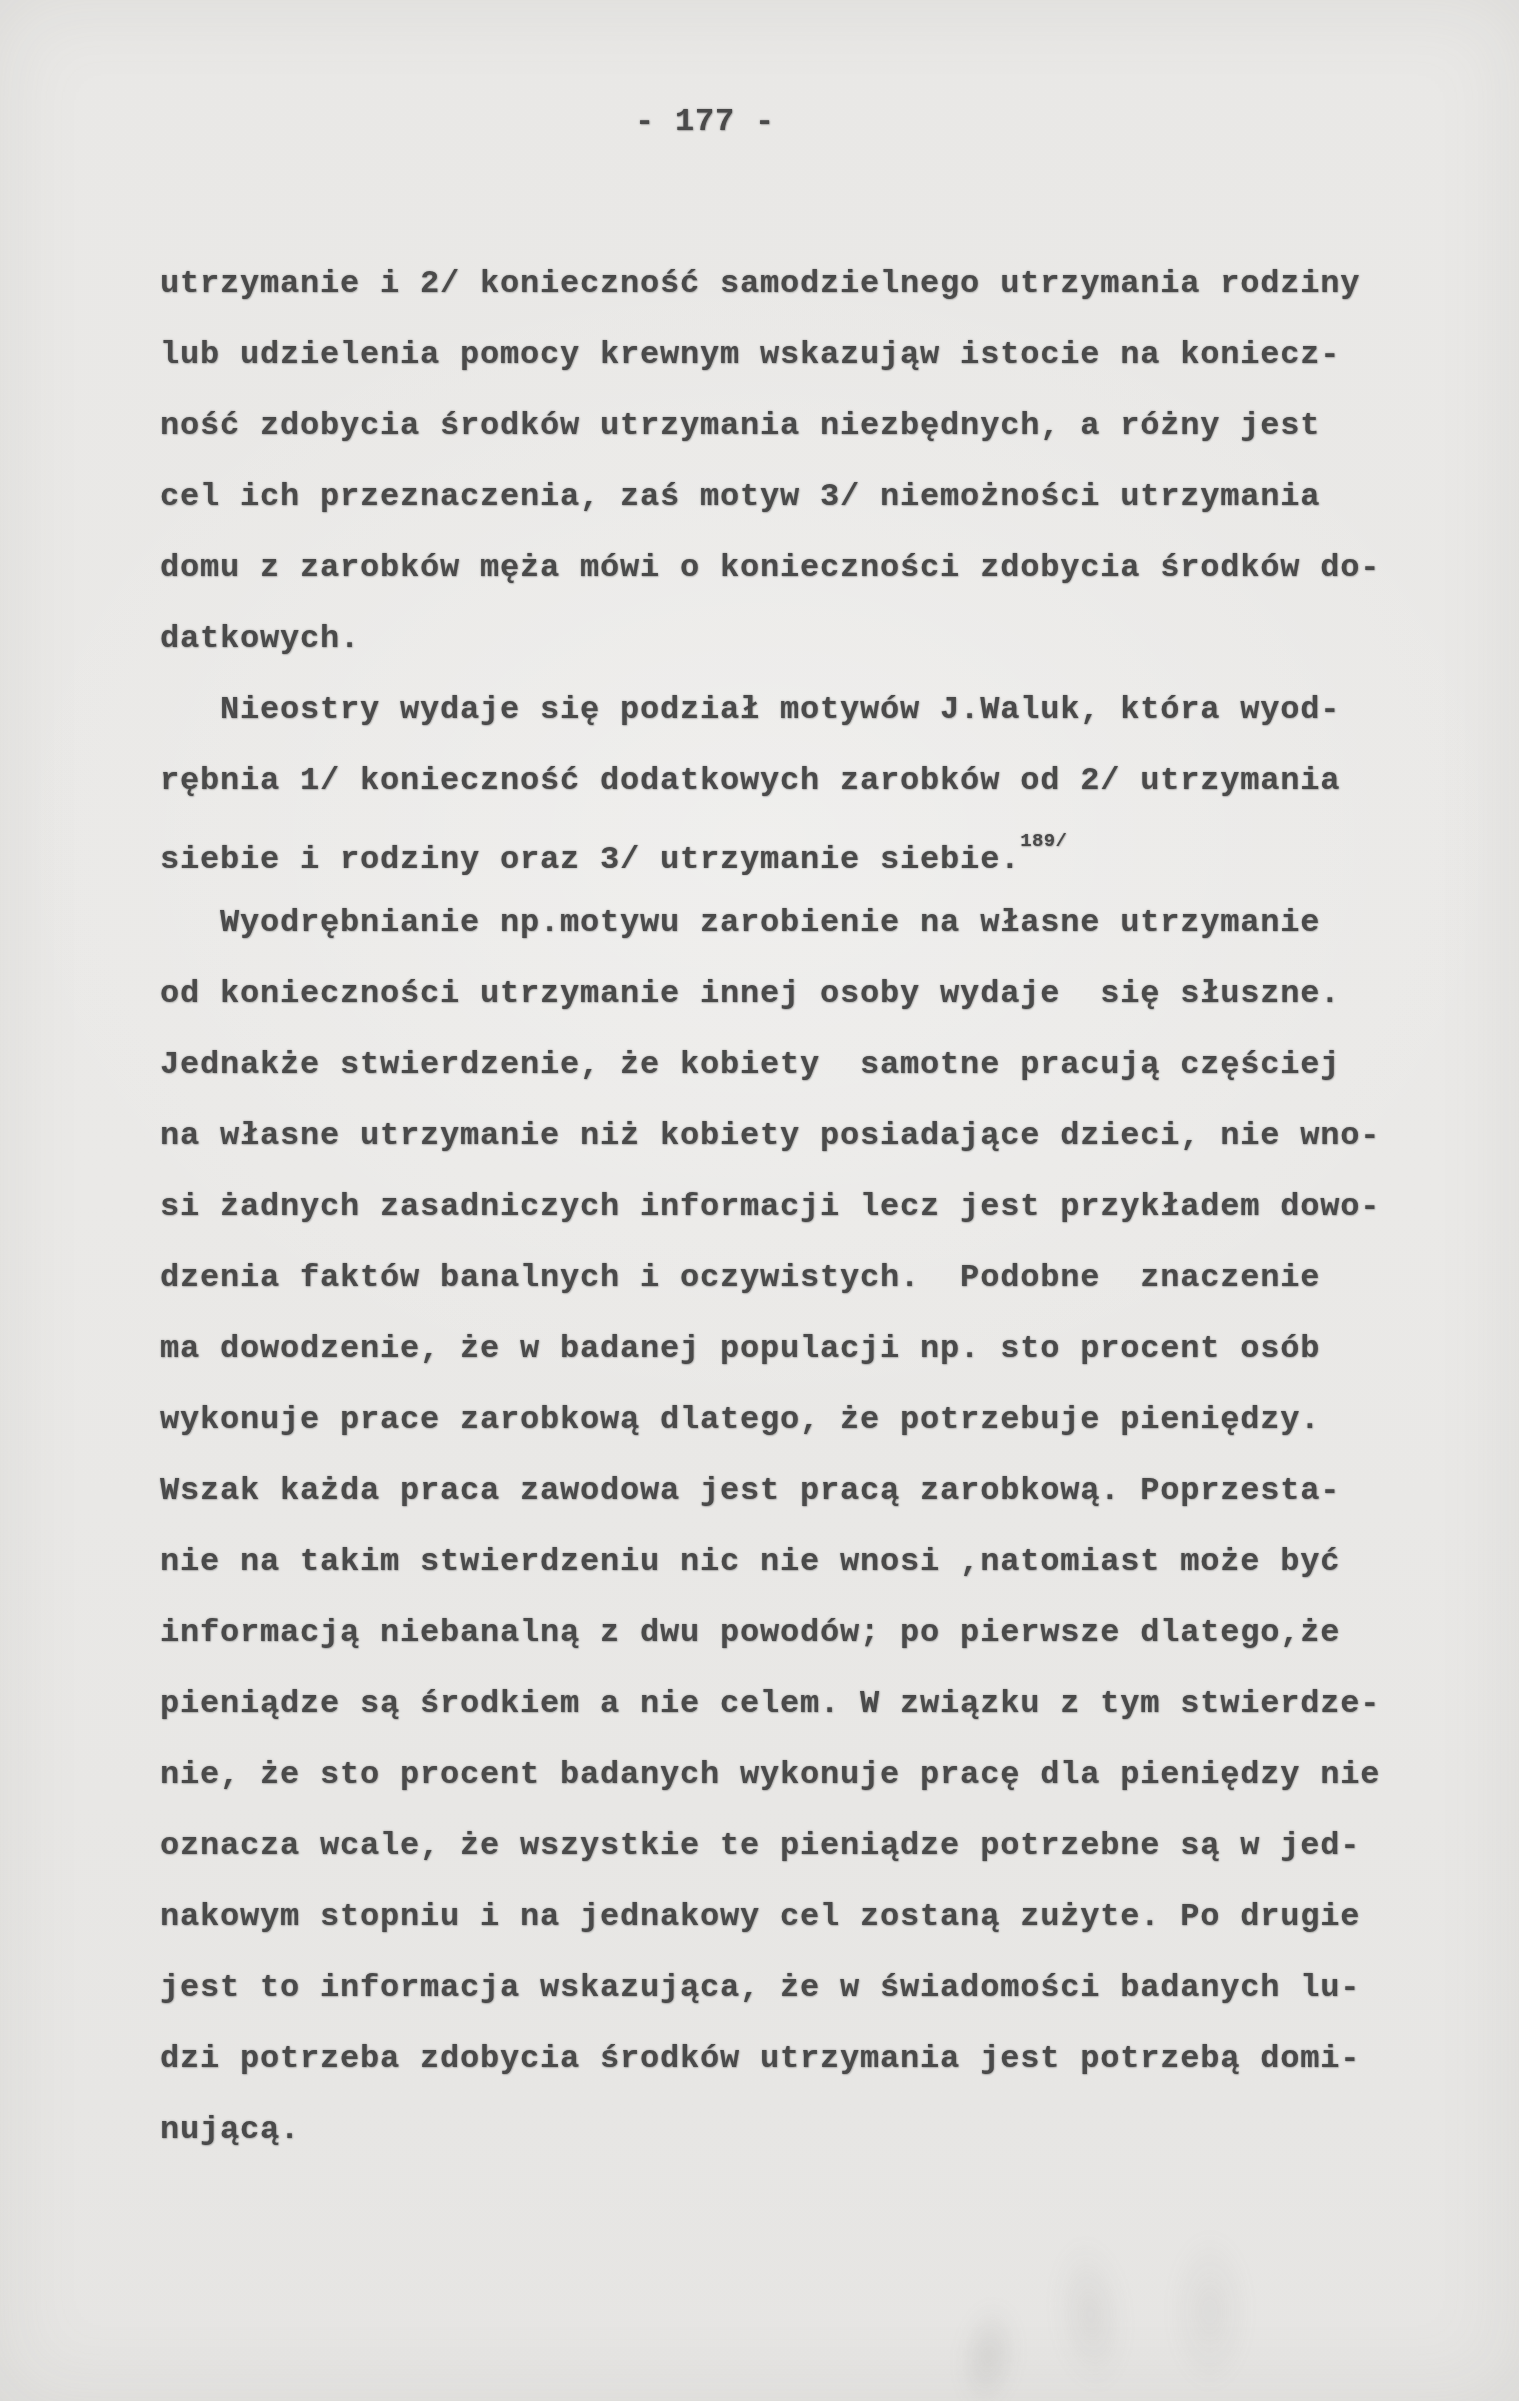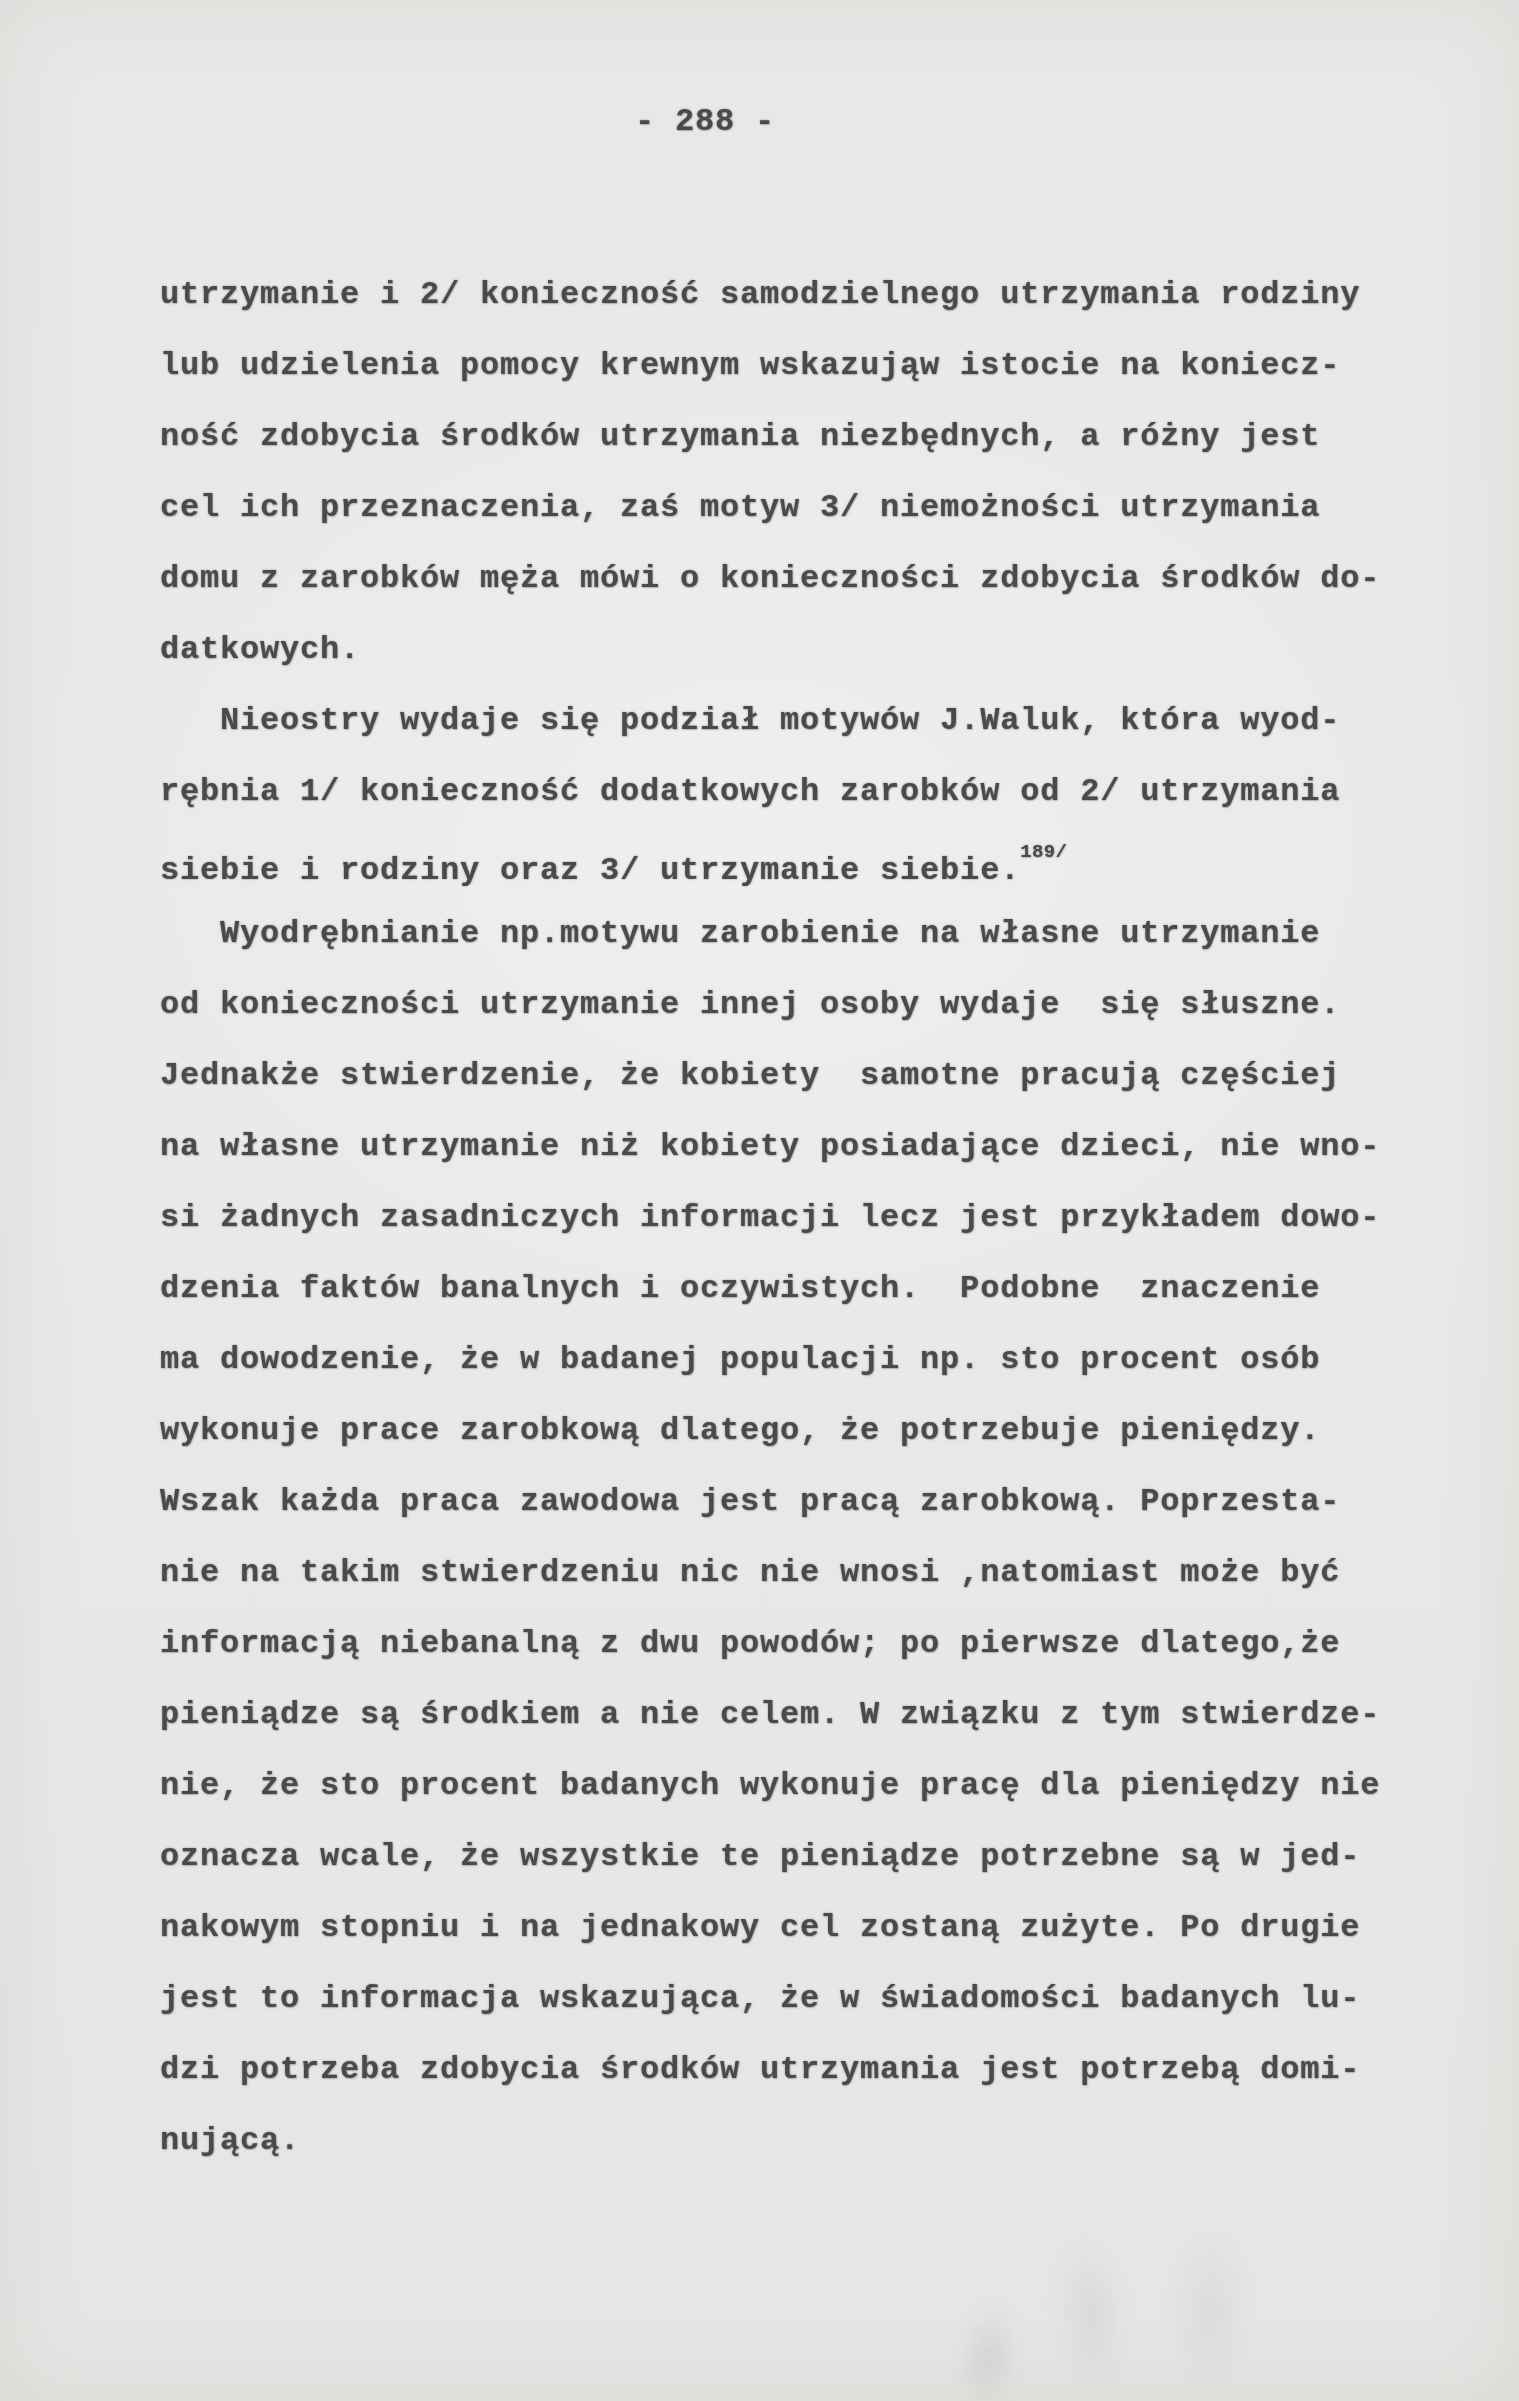--- a/index.html
+++ b/index.html
@@ -29,21 +29,21 @@
     font-size: 32px;
     font-weight: bold;
     letter-spacing: 0.8px;
     white-space: pre;
     text-shadow: 0 0 2.1px rgba(70,70,70,0.55), 0.7px 0.7px 1.4px rgba(70,70,70,0.25);
     filter: blur(0.3px);
   }
   .text-block {
     position: absolute;
     left: 160px;
-    top: 259px;
+    top: 248px;
     width: 1287px;
     font-size: 32px;
     font-weight: bold;
     letter-spacing: 0.8px;
     line-height: 71px;
     white-space: pre;
     text-shadow: 0 0 2.1px rgba(70,70,70,0.5), 0.7px 0.7px 1.4px rgba(70,70,70,0.22);
     filter: blur(0.3px);
   }
   .line {
@@ -73,21 +73,21 @@
   }
   .smudge-c {
     left: 1168px; top: 2230px; width: 84px; height: 162px;
     background: radial-gradient(ellipse, rgba(120,120,120,0.09), rgba(120,120,120,0) 70%);
   }
 </style>
 </head>
 <body>
 
 <div class="scan-page">
-  <div class="page-number">- 288 -</div>
+  <div class="page-number">- 177 -</div>
 
   <div class="text-block"><div class="line">utrzymanie i 2/ konieczność samodzielnego utrzymania rodziny</div><div class="line">lub udzielenia pomocy krewnym wskazująw istocie na koniecz-</div><div class="line">ność zdobycia środków utrzymania niezbędnych, a różny jest</div><div class="line">cel ich przeznaczenia, zaś motyw 3/ niemożności utrzymania</div><div class="line">domu z zarobków męża mówi o konieczności zdobycia środków do-</div><div class="line">datkowych.</div><div class="line">   Nieostry wydaje się podział motywów J.Waluk, która wyod-</div><div class="line">rębnia 1/ konieczność dodatkowych zarobków od 2/ utrzymania</div><div class="line">siebie i rodziny oraz 3/ utrzymanie siebie.<sup>189/</sup></div><div class="line">   Wyodrębnianie np.motywu zarobienie na własne utrzymanie</div><div class="line">od konieczności utrzymanie innej osoby wydaje  się słuszne.</div><div class="line">Jednakże stwierdzenie, że kobiety  samotne pracują częściej</div><div class="line">na własne utrzymanie niż kobiety posiadające dzieci, nie wno-</div><div class="line">si żadnych zasadniczych informacji lecz jest przykładem dowo-</div><div class="line">dzenia faktów banalnych i oczywistych.  Podobne  znaczenie</div><div class="line">ma dowodzenie, że w badanej populacji np. sto procent osób</div><div class="line">wykonuje prace zarobkową dlatego, że potrzebuje pieniędzy.</div><div class="line">Wszak każda praca zawodowa jest pracą zarobkową. Poprzesta-</div><div class="line">nie na takim stwierdzeniu nic nie wnosi ,natomiast może być</div><div class="line">informacją niebanalną z dwu powodów; po pierwsze dlatego,że</div><div class="line">pieniądze są środkiem a nie celem. W związku z tym stwierdze-</div><div class="line">nie, że sto procent badanych wykonuje pracę dla pieniędzy nie</div><div class="line">oznacza wcale, że wszystkie te pieniądze potrzebne są w jed-</div><div class="line">nakowym stopniu i na jednakowy cel zostaną zużyte. Po drugie</div><div class="line">jest to informacja wskazująca, że w świadomości badanych lu-</div><div class="line">dzi potrzeba zdobycia środków utrzymania jest potrzebą domi-</div><div class="line">nującą.</div></div>
 
   <div class="smudge smudge-a"></div>
   <div class="smudge smudge-b"></div>
   <div class="smudge smudge-c"></div>
 </div>
 
 
 </body></html>

